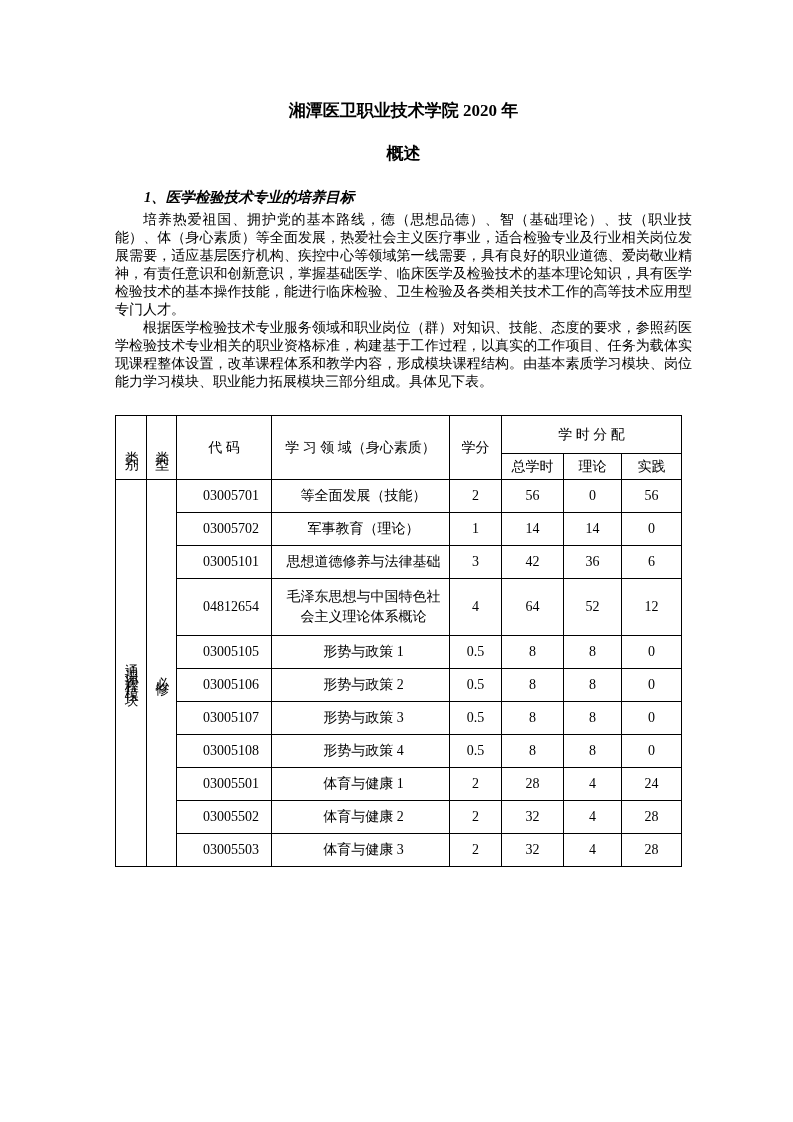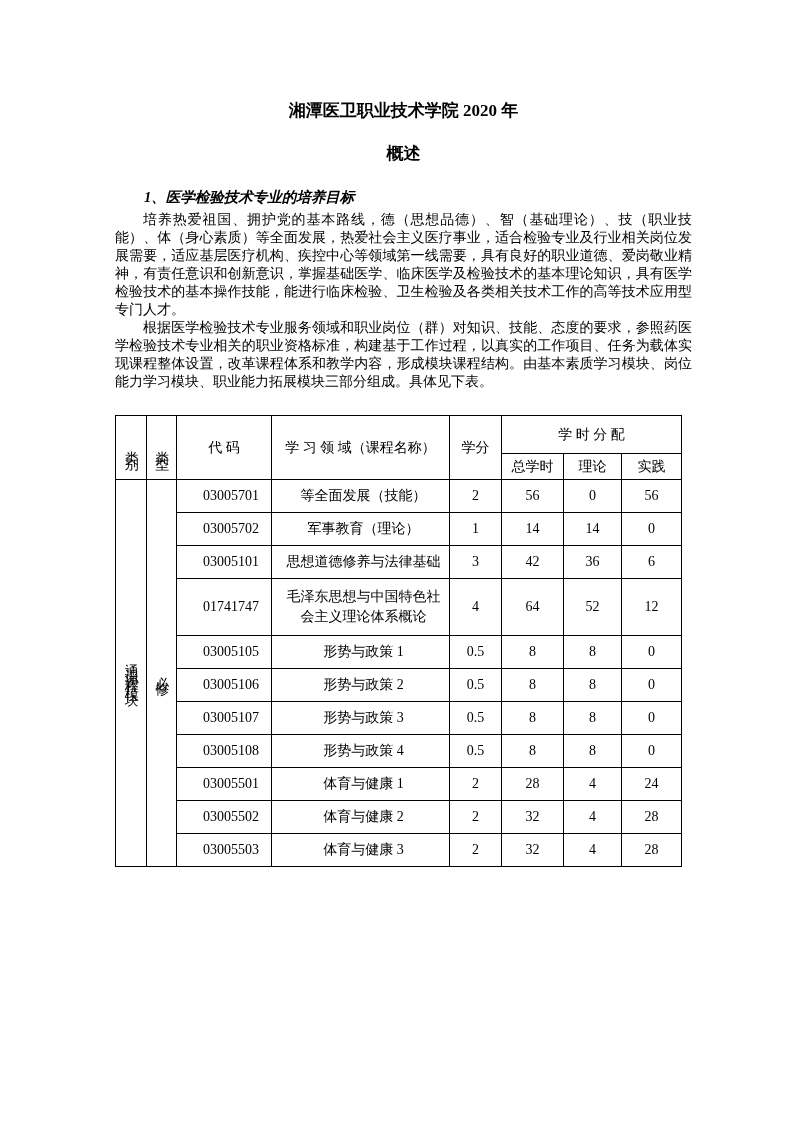--- a/index.html
+++ b/index.html
@@ -73,21 +73,21 @@
       <col style="width:52px">
       <col style="width:62px">
       <col style="width:58px">
       <col style="width:60px">
     </colgroup>
     <thead>
       <tr class="hrow1">
         <th class="hdr" rowspan="2"><span class="vert">类别</span></th>
         <th class="hdr" rowspan="2"><span class="vert">类型</span></th>
         <th class="hdr" rowspan="2">代 码</th>
-        <th class="hdr" rowspan="2">学 习 领 域（课程名称）</th>
+        <th class="hdr" rowspan="2">学 习 领 域（身心素质）</th>
         <th class="hdr" rowspan="2">学分</th>
         <th class="hdr" colspan="3">学 时 分 配</th>
       </tr>
       <tr class="hrow2">
         <th class="hdr">总学时</th>
         <th class="hdr">理论</th>
         <th class="hdr">实践</th>
       </tr>
     </thead>
     <tbody>
@@ -111,21 +111,21 @@
       </tr>
       <tr class="brow">
         <td class="code-cell">03005101</td>
         <td class="name-cell">思想道德修养与法律基础</td>
         <td class="num-cell">3</td>
         <td class="num-cell">42</td>
         <td class="num-cell">36</td>
         <td class="num-cell">6</td>
       </tr>
       <tr class="brow-tall">
-        <td class="code-cell">01741747</td>
+        <td class="code-cell">04812654</td>
         <td class="name-cell">毛泽东思想与中国特色社会主义理论体系概论</td>
         <td class="num-cell">4</td>
         <td class="num-cell">64</td>
         <td class="num-cell">52</td>
         <td class="num-cell">12</td>
       </tr>
       <tr class="brow">
         <td class="code-cell">03005105</td>
         <td class="name-cell">形势与政策 1</td>
         <td class="num-cell">0.5</td>

